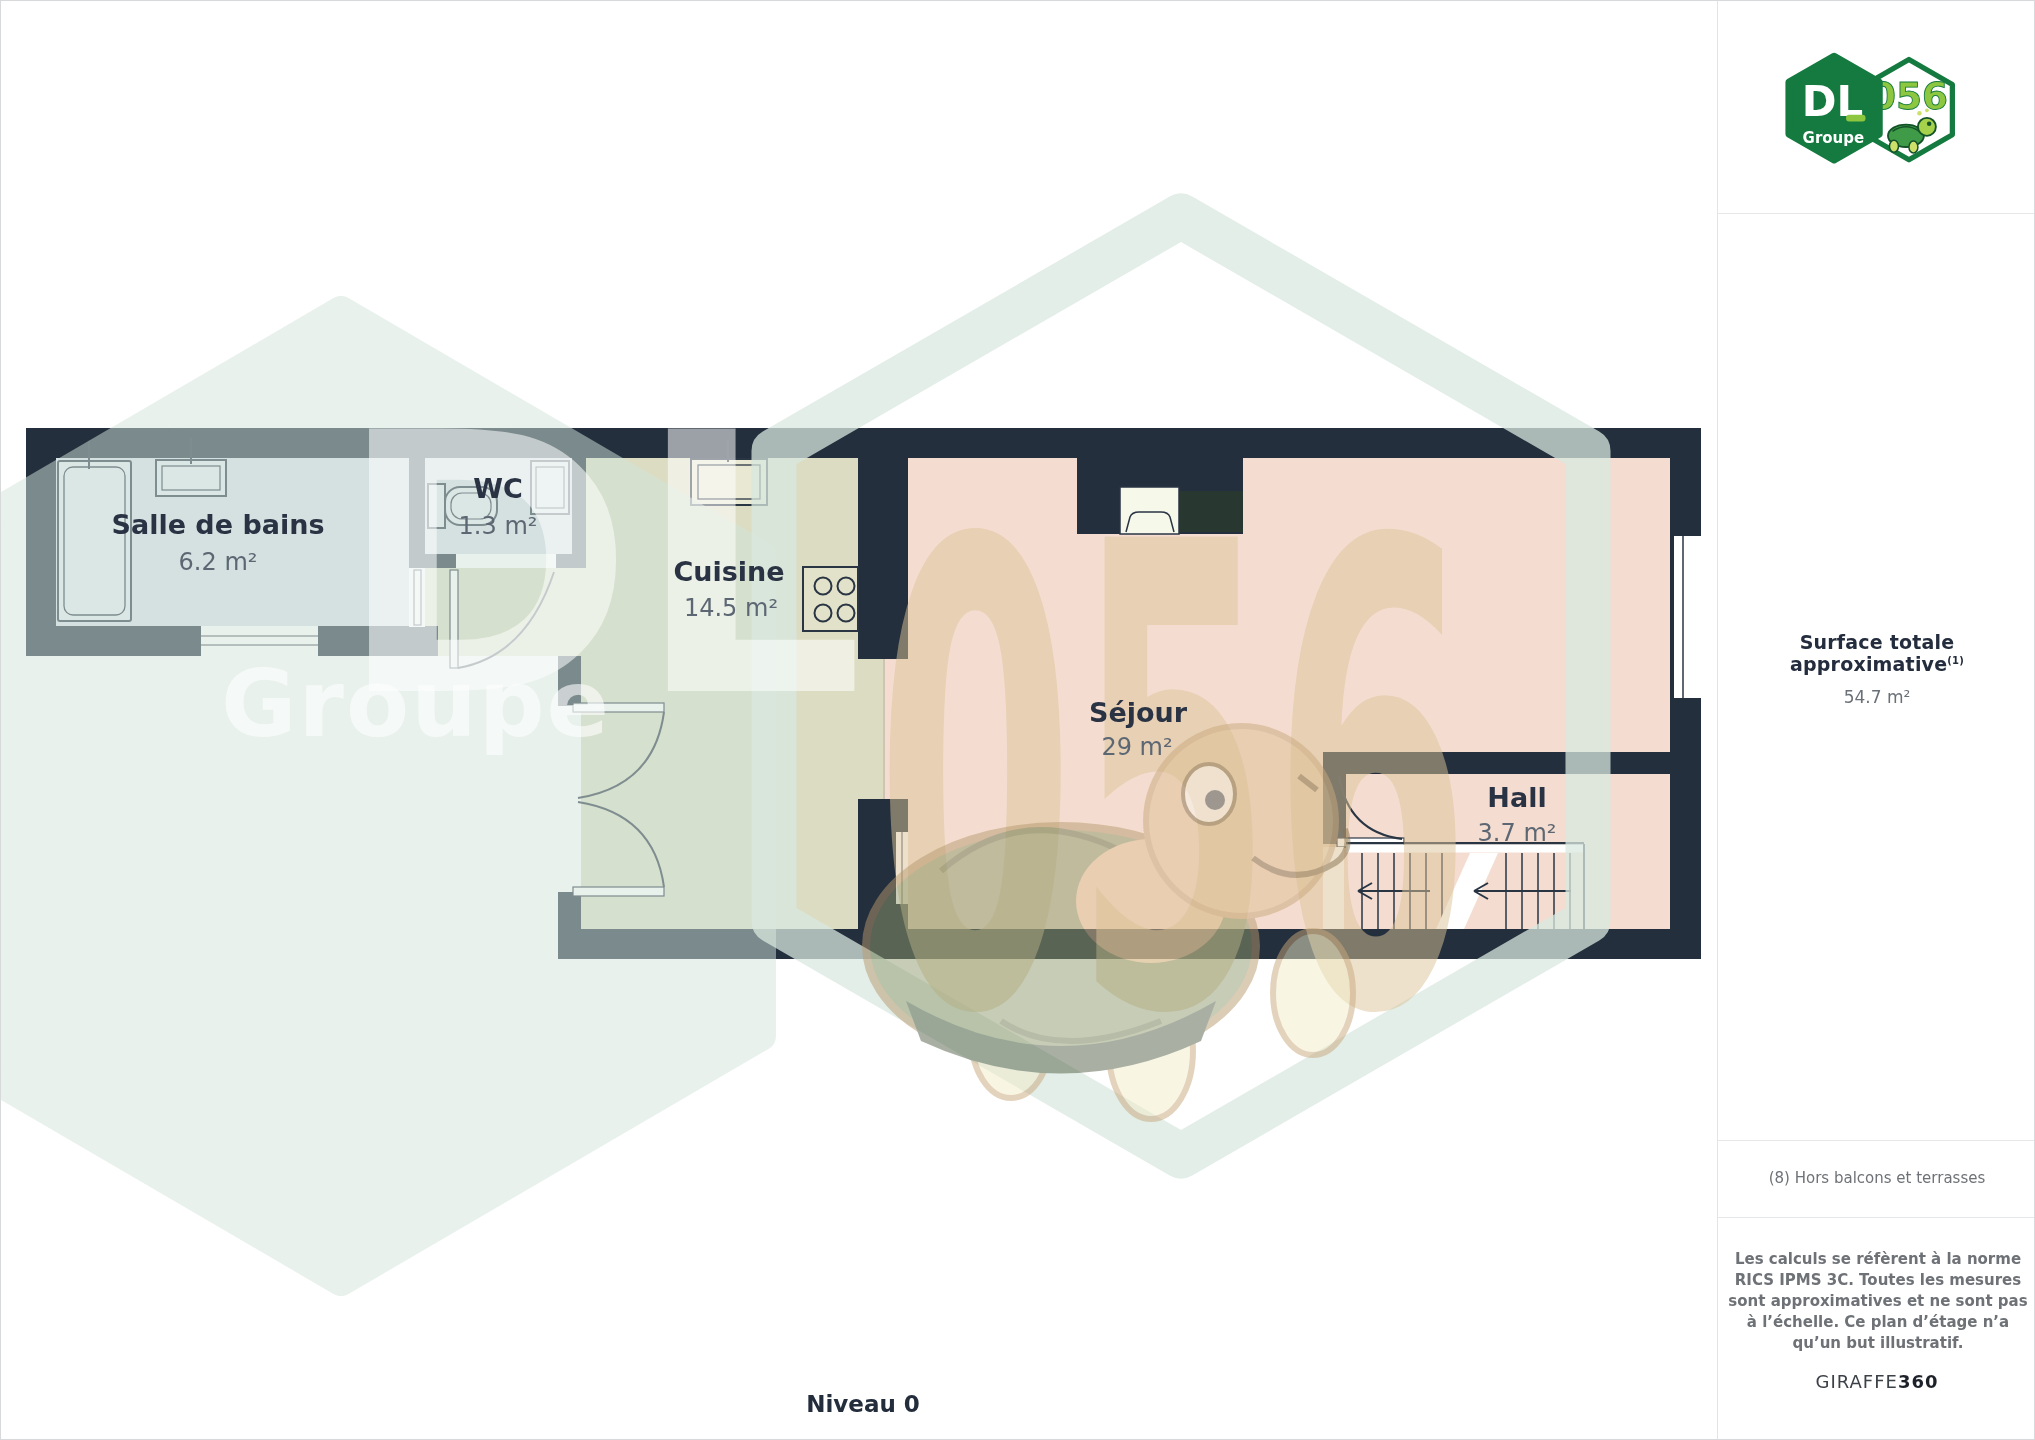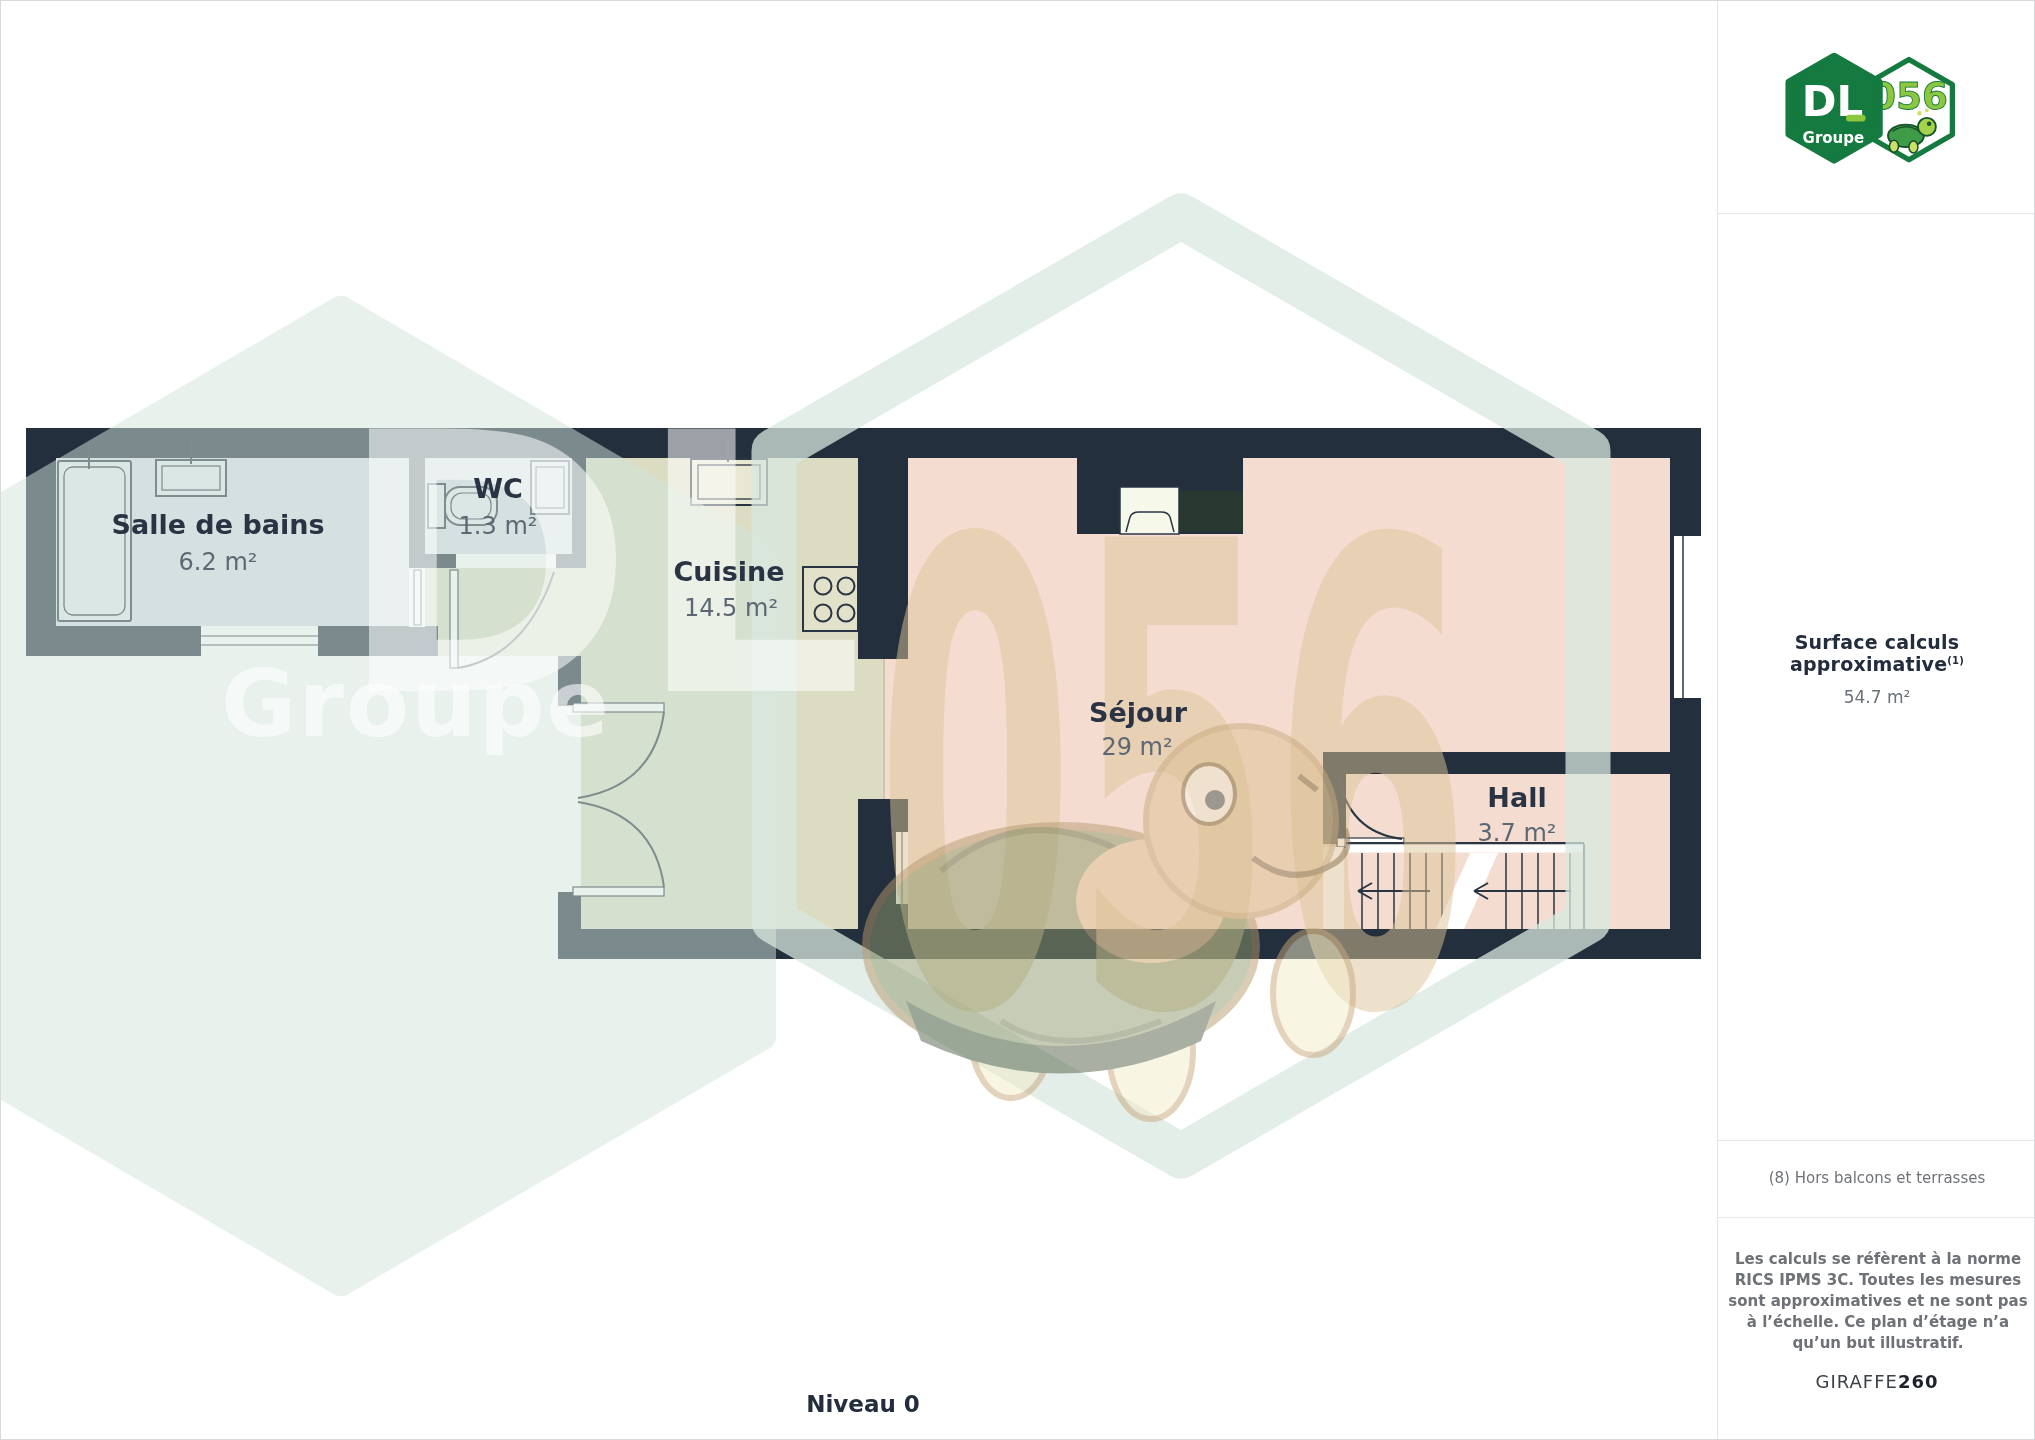--- a/index.html
+++ b/index.html
@@ -247,25 +247,25 @@
           <polygon points="72,18 132,52.5 132,121.5 72,156 12,121.5 12,52.5" fill="#157a3f" stroke="#157a3f" stroke-width="10" stroke-linejoin="round"></polygon>
           <text x="70" y="97" text-anchor="middle" font-size="56" font-weight="bold" fill="#ffffff" font-family="DejaVu Sans, sans-serif">DL</text>
           <rect x="88" y="96" width="26" height="9" rx="4" fill="#8dc63f"></rect>
           <text x="71" y="134" text-anchor="middle" font-size="20" font-weight="bold" fill="#ffffff" font-family="DejaVu Sans, sans-serif">Groupe</text>
         </g>
       </svg>
     </div>
 
     <div class="surface-block">
       <div class="surface-title">
-        <span>Surface calculs approximative</span><sup>(1)</sup>
+        <span>Surface totale approximative</span><sup>(1)</sup>
       </div>
       <div class="surface-value">54.7 m²</div>
     </div>
 
     <div class="footnote">(8) Hors balcons et terrasses</div>
 
     <div class="disclaimer">Les calculs se réfèrent à la norme RICS IPMS 3C. Toutes les mesures sont approximatives et ne sont pas à l’échelle. Ce plan d’étage n’a qu’un but illustratif.</div>
 
-    <div class="brand"><span>GIRAFFE</span><b>260</b></div>
+    <div class="brand"><span>GIRAFFE</span><b>360</b></div>
   </div>
 
 </div>
 
 </body></html>

